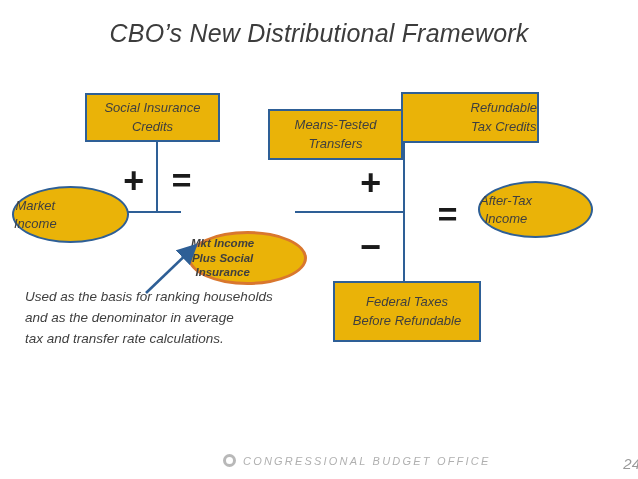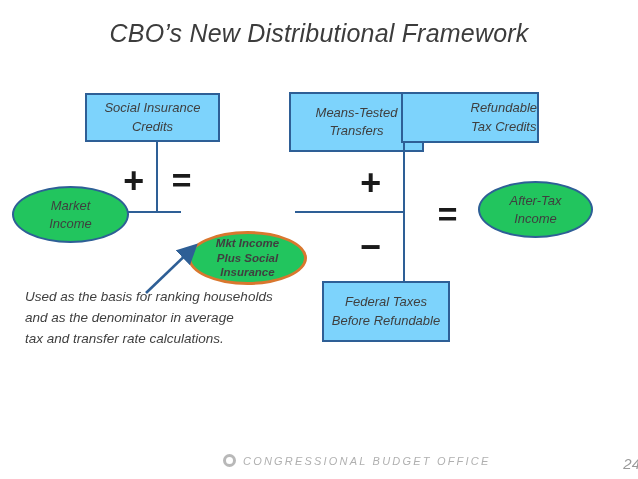--- a/index.html
+++ b/index.html
@@ -28,37 +28,37 @@
     width: 100%;
     text-align: center;
     font-size: 25px;
     font-weight: 400;
     color: #3c3c3c;
     letter-spacing: 0.2px;
   }
   .dbox {
     position: absolute;
     border: 2px solid var(--blue);
-    background: #7dd3fc;
+    background: #eab308;
     display: flex;
     align-items: center;
     justify-content: center;
     text-align: center;
     font-size: 13px;
     line-height: 1.4;
     color: var(--text);
   }
   .ellipse {
     position: absolute;
     border: 2px solid var(--blue);
     border-radius: 50%;
-    background: #22c55e;
+    background: #eab308;
     display: flex;
     align-items: center;
-    justify-content: center;
+    justify-content: flex-start;
     text-align: center;
     font-size: 13px;
     line-height: 1.35;
     color: var(--text);
     z-index: 2;
   }
   .ellipse.orange {
     border: 3px solid var(--orange);
     font-size: 11.5px;
     font-weight: 700;
@@ -134,35 +134,35 @@
 
   <div class="title">CBO’s New Distributional Framework</div>
 
   <div class="dbox" style="left:85px; top:93px; width:135px; height:49px;">
     <div>
       <div>Social Insurance</div>
       <div>Credits</div>
     </div>
   </div>
 
-  <div class="dbox" style="left:268px; top:92px; width:135px; height:60px;margin-left:21px;">
+  <div class="dbox" style="left:268px; top:109px; width:135px; height:51px;">
     <div>
       <div>Means-Tested</div>
       <div>Transfers</div>
     </div>
   </div>
 
   <div class="dbox" style="left:401px; top:92px; width:138px; height:51px;justify-content:flex-end;">
     <div>
       <div>Refundable</div>
       <div>Tax Credits</div>
     </div>
   </div>
 
-  <div class="dbox" style="left:322px; top:281px; width:128px; height:61px;">
+  <div class="dbox" style="left:333px; top:281px; width:148px; height:61px;">
     <div>
       <div>Federal Taxes</div>
       <div>Before Refundable</div>
     </div>
   </div>
 
   <div class="connector" style="left:156px; top:142px; width:2px; height:71px;"></div>
   <div class="connector" style="left:128px; top:211px; width:53px; height:2px;"></div>
   <div class="connector" style="left:295px; top:211px; width:110px; height:2px;"></div>
   <div class="connector" style="left:403px; top:143px; width:2px; height:140px;"></div>

